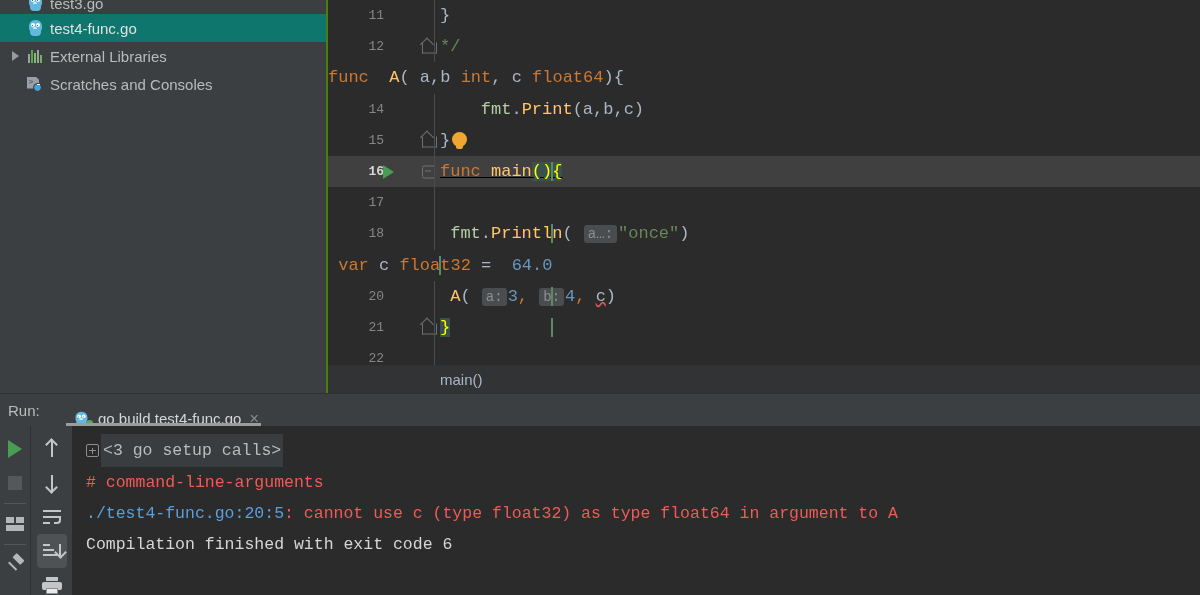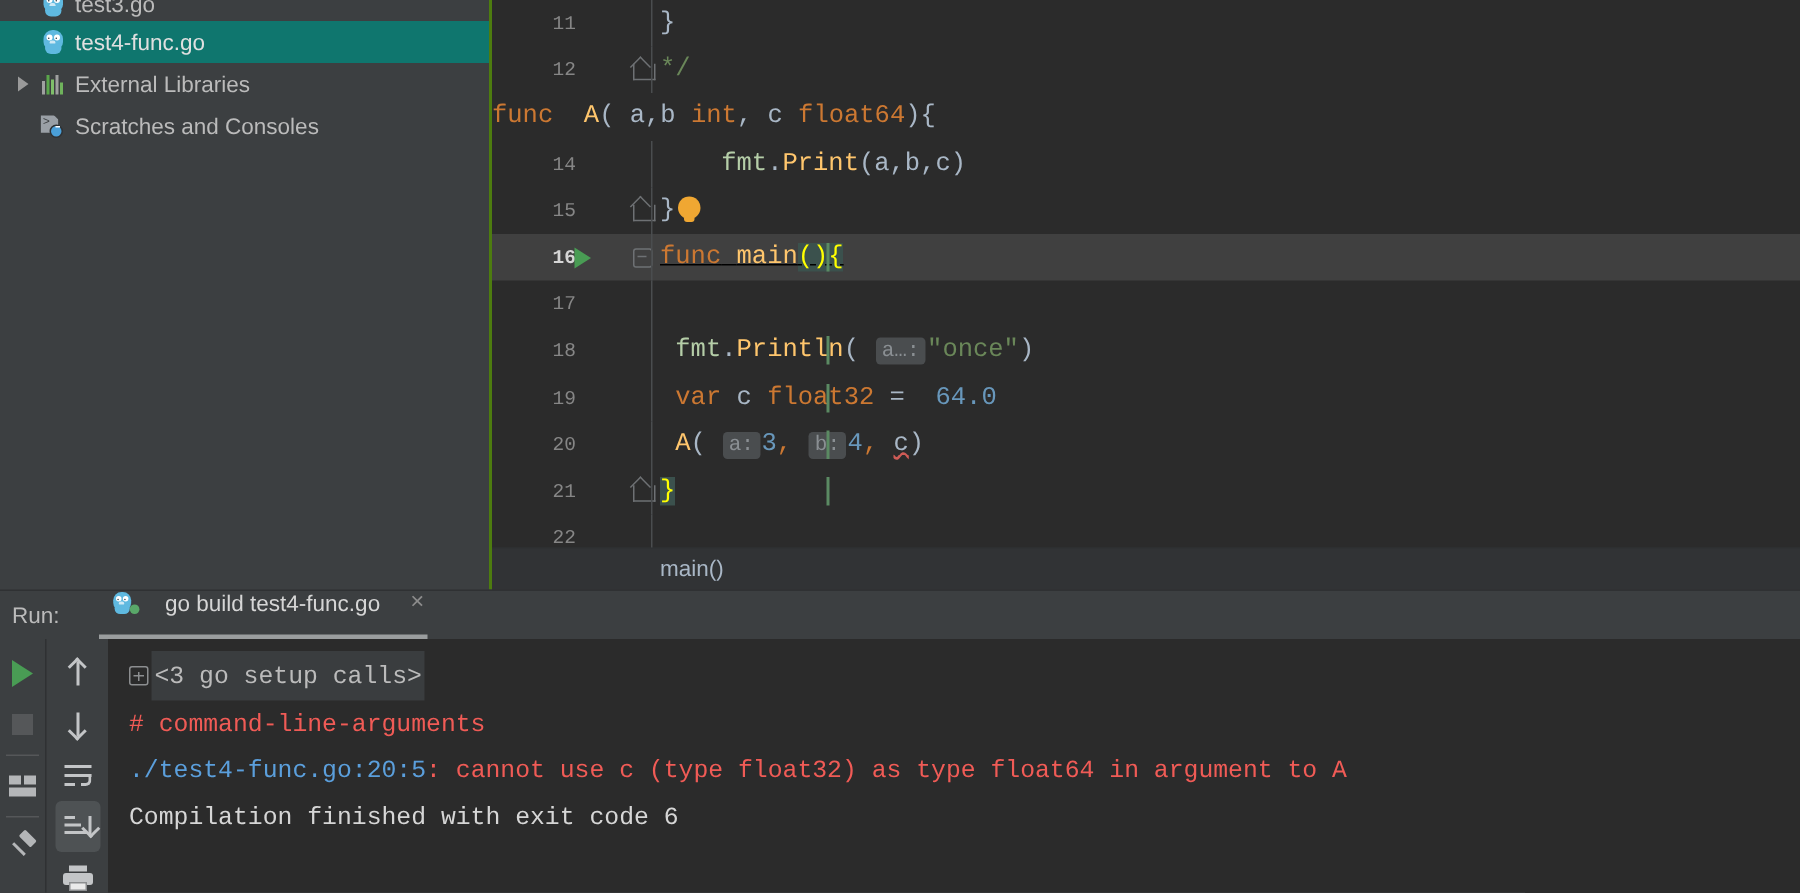--- a/index.html
+++ b/index.html
@@ -141,22 +141,22 @@
   }
 
   
   .runwin { flex:1; background:#3c3f41; display:flex; flex-direction:column; }
   .run-header {
     height:33px; display:flex; align-items:center; position:relative;
     border-top:1px solid #2f3133;
   }
   .run-label { color:#bbbbbb; font-size:15px; padding-left:8px; width:62px; }
   .run-tab {
-    display:flex; align-items:flex-start; height:33px; padding:0 4px 0 8px;
-    position:relative; gap:18px;
+    display:flex; align-items:flex-end; height:33px; padding:0 4px 0 8px;
+    position:relative; gap:6px;
   }
   .run-tab .tab-text { color:#d6d6d6; font-size:15px; }
   .run-tab .tab-underline {
     position:absolute; left:4px; right:4px; bottom:1px; height:3px; background:#9a9d9e;
   }
   .tab-close { color:#8c8c8c; font-size:16px; line-height:1; padding:0 2px; }
   .gopher-sm { transform:scale(0.92); }
   .gopher-sm .badge {
     position:absolute; right:-2px; bottom:0px; width:7px; height:7px;
     background:#59a869; border-radius:50%;
@@ -367,24 +367,20 @@
 
         <div class="line">
           <div class="gutter">
             <span class="lnum">18</span>
             <span class="vline"></span>
           </div>
           <div class="code"><span class="indent-guide"></span><span class="punc">&nbsp;</span><span class="pkg">fmt</span><span class="punc">.</span><span class="fn">Println</span><span class="punc">( </span><span class="hint">a…:</span><span class="str">"once"</span><span class="punc">)</span></div>
         </div>
 
         <div class="line">
-          <div class="gutter">
-            <span class="lnum">19</span>
-            <span class="vline"></span>
-          </div>
           <div class="code"><span class="indent-guide"></span><span class="punc">&nbsp;</span><span class="kw">var</span><span class="ident"> c </span><span class="kw">float32</span><span class="punc"> =  </span><span class="num">64.0</span></div>
         </div>
 
         <div class="line">
           <div class="gutter">
             <span class="lnum">20</span>
             <span class="vline"></span>
           </div>
           <div class="code"><span class="indent-guide"></span><span class="punc">&nbsp;</span><span class="fn">A</span><span class="punc">( </span><span class="hint">a:</span><span class="num">3</span><span class="kw">,</span><span class="punc">&nbsp;</span><span class="hint">b:</span><span class="num">4</span><span class="kw">,</span><span class="punc">&nbsp;</span><span class="ident err-underline">c</span><span class="punc">)</span></div>
         </div>

